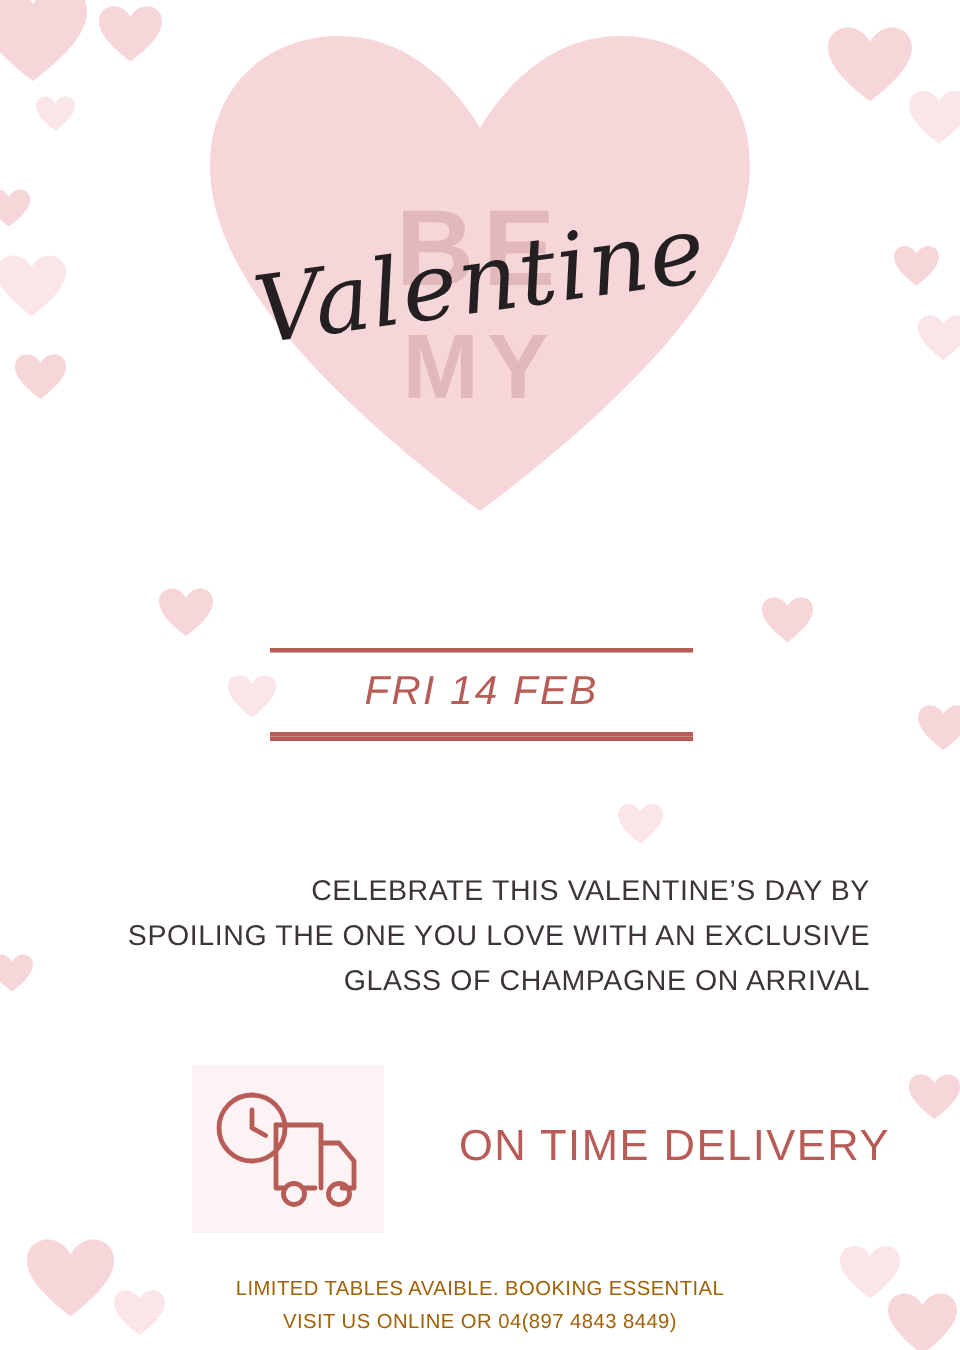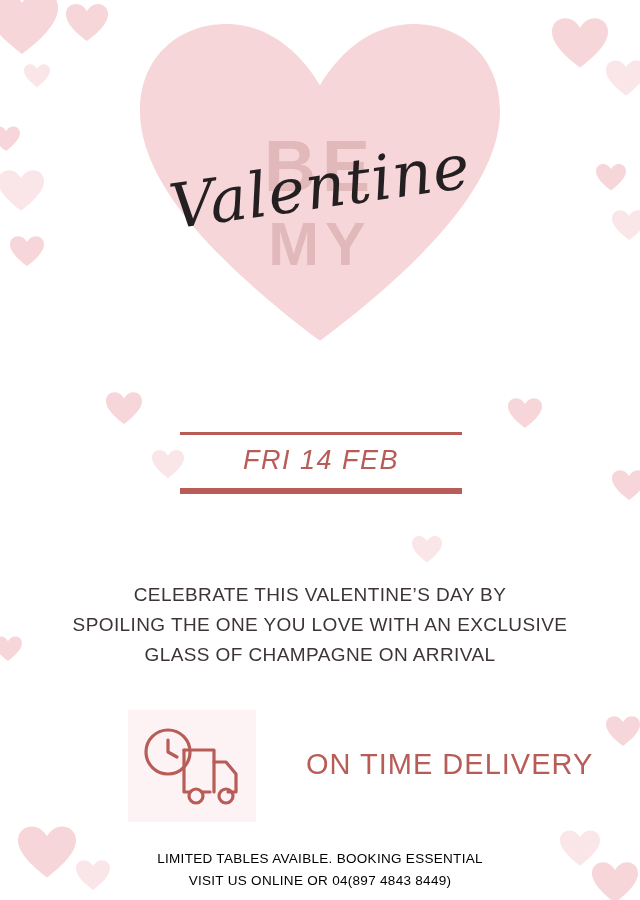--- a/index.html
+++ b/index.html
@@ -95,21 +95,21 @@
     font-family: "Liberation Sans", sans-serif;
     font-style: italic;
   }
 
   
   .body-copy {
     position: absolute;
     left: 60px;
     top: 580px;
     width: 520px;
-    text-align: center;
+    text-align: right;
     color: #3d3436;
     font-size: 19px;
     line-height: 30px;
     letter-spacing: 0.4px;
   }
   .body-copy div { white-space: nowrap; }
 
   
   .delivery-row {
     position: absolute;
@@ -138,21 +138,21 @@
     margin-left: 38px;
   }
 
   
   .footer {
     position: absolute;
     left: 70px;
     top: 848px;
     width: 500px;
     text-align: center;
-    color: #000000;
+    color: #a16207;
     font-size: 13.5px;
     line-height: 22px;
     letter-spacing: 0.3px;
   }
   .footer div { white-space: nowrap; }
 </style>
 </head>
 <body>
 
 <div id="poster">

